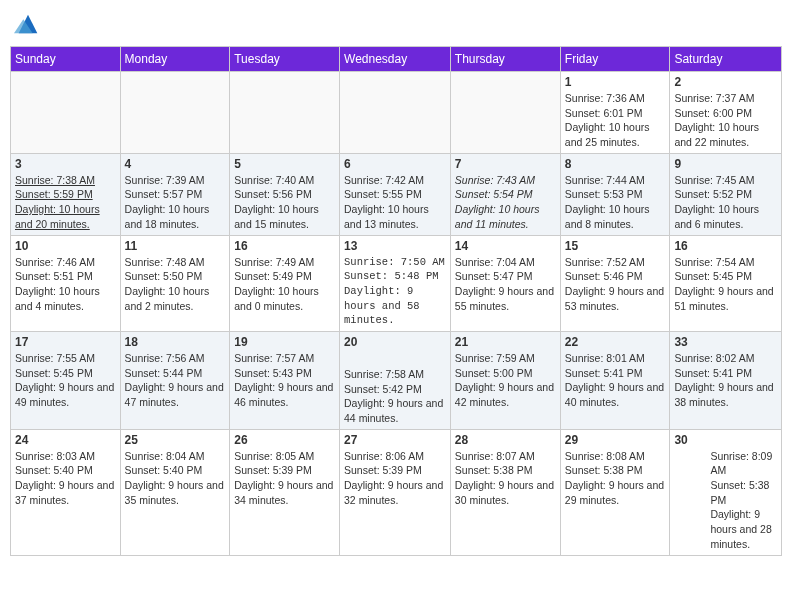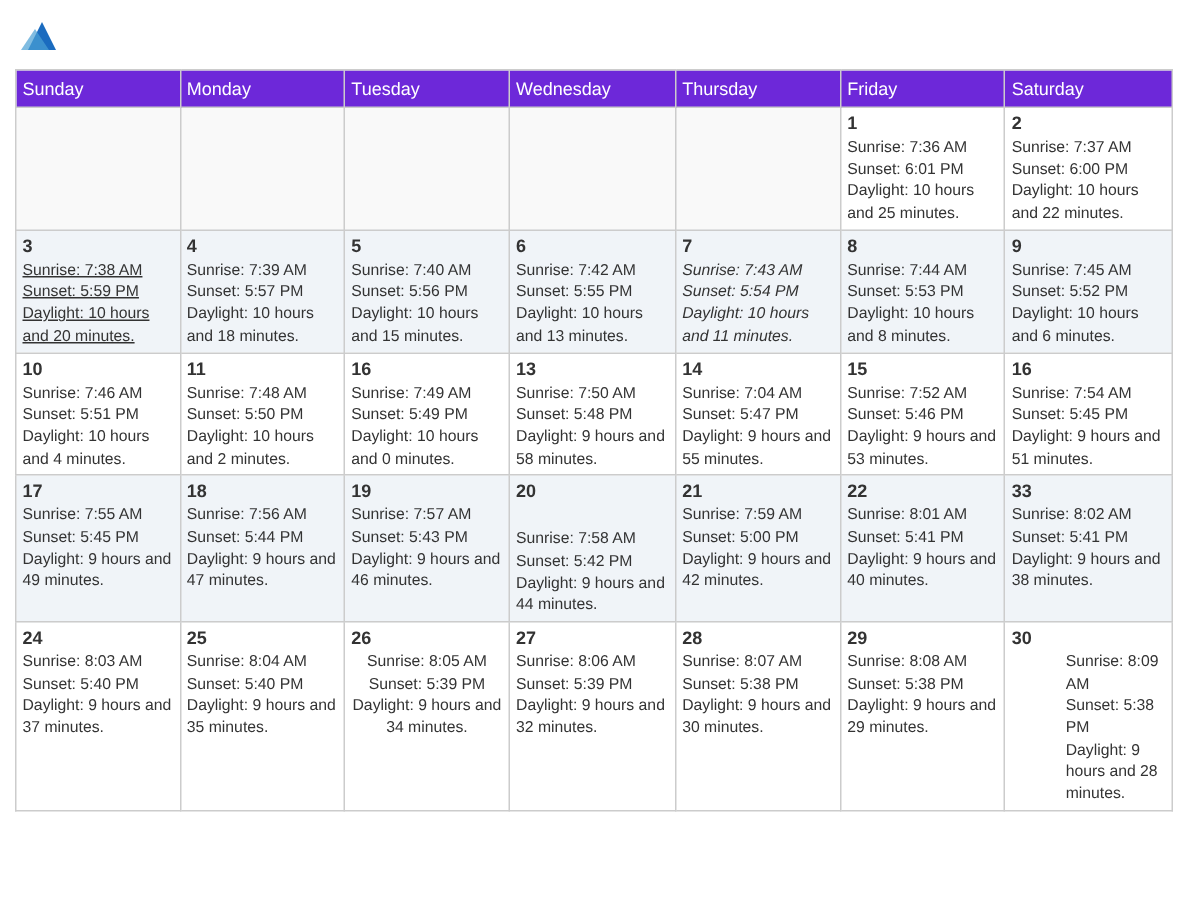--- a/index.html
+++ b/index.html
@@ -206,21 +206,21 @@
 Daylight: 10 hours and 2 minutes.</div>
         </td>
         <td>
           <span class="day-number">16</span>
           <div class="day-info" style="white-space: pre-line;">Sunrise: 7:49 AM
 Sunset: 5:49 PM
 Daylight: 10 hours and 0 minutes.</div>
         </td>
         <td>
           <span class="day-number">13</span>
-          <div class="day-info" style="white-space: pre-line;">Sunrise: 7:50 AM
+          <div class="day-info" style="white-space: pre-line; font-family: Liberation Mono, monospace;">Sunrise: 7:50 AM
 Sunset: 5:48 PM
 Daylight: 9 hours and 58 minutes.</div>
         </td>
         <td>
           <span class="day-number">14</span>
           <div class="day-info" style="white-space: pre-line;">Sunrise: 7:04 AM
 Sunset: 5:47 PM
 Daylight: 9 hours and 55 minutes.</div>
         </td>
         <td>
@@ -288,21 +288,21 @@
 Daylight: 9 hours and 37 minutes.</div>
         </td>
         <td>
           <span class="day-number">25</span>
           <div class="day-info" style="white-space: pre-line;">Sunrise: 8:04 AM
 Sunset: 5:40 PM
 Daylight: 9 hours and 35 minutes.</div>
         </td>
         <td>
           <span class="day-number">26</span>
-          <div class="day-info" style="white-space: pre-line; text-align: center;">Sunrise: 8:05 AM
+          <div class="day-info" style="white-space: pre-line;">Sunrise: 8:05 AM
 Sunset: 5:39 PM
 Daylight: 9 hours and 34 minutes.</div>
         </td>
         <td>
           <span class="day-number">27</span>
           <div class="day-info" style="white-space: pre-line;">Sunrise: 8:06 AM
 Sunset: 5:39 PM
 Daylight: 9 hours and 32 minutes.</div>
         </td>
         <td>

